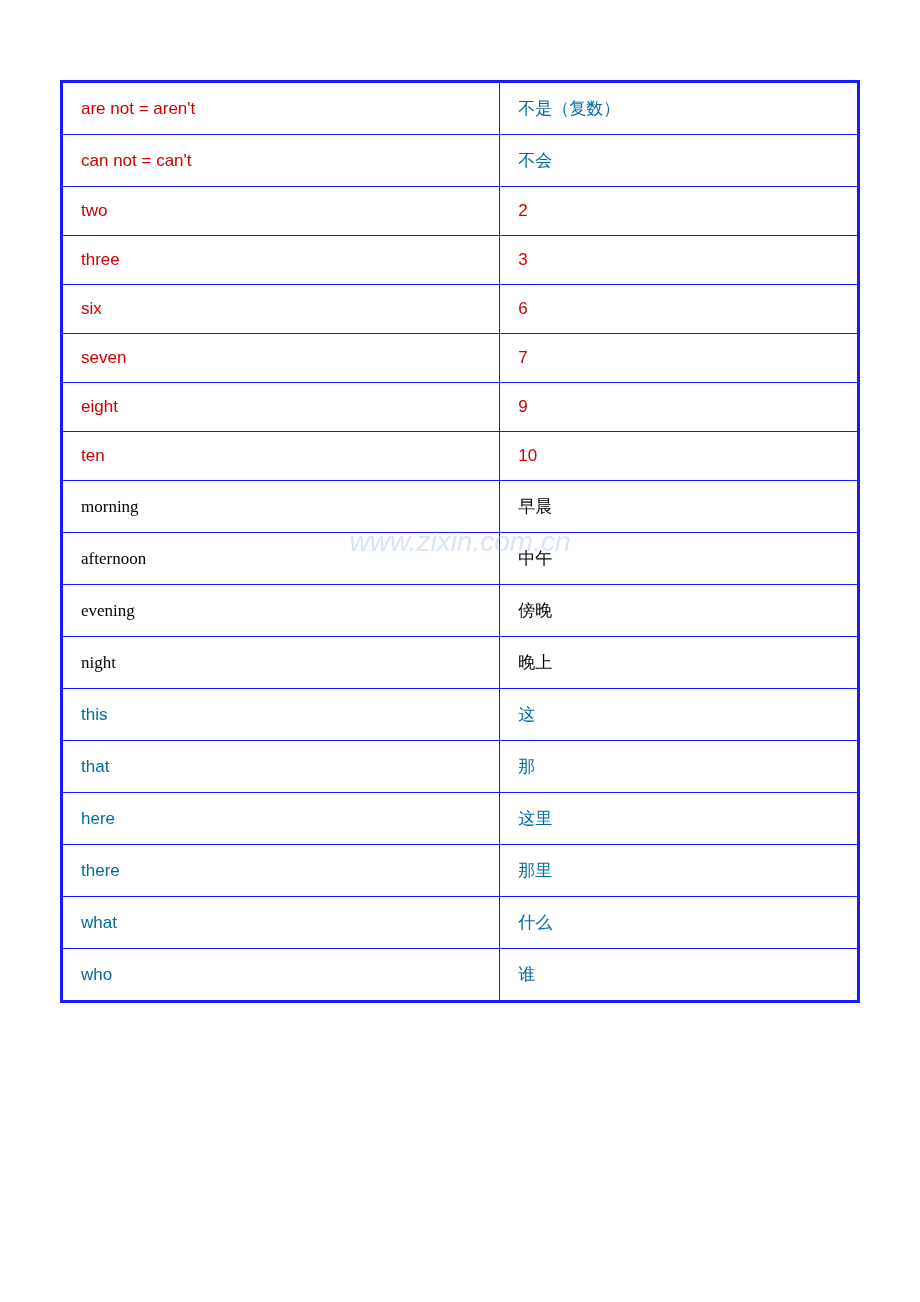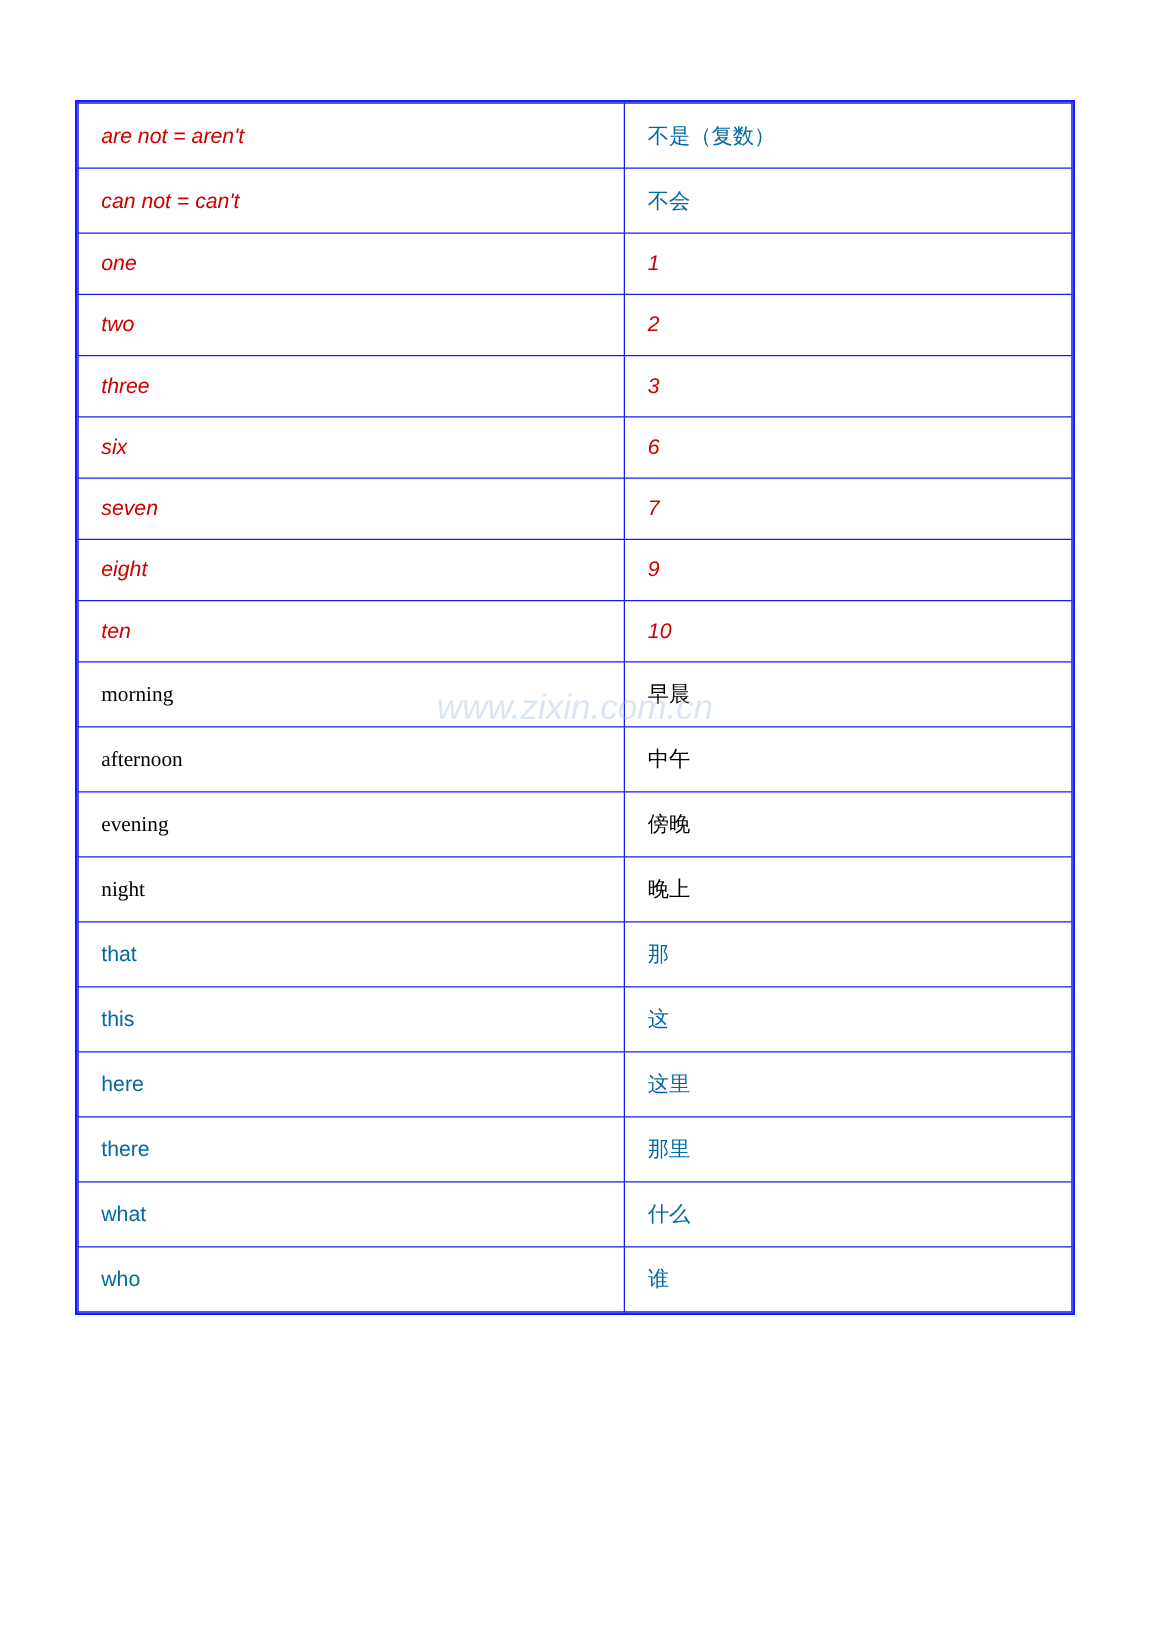--- a/index.html
+++ b/index.html
@@ -41,21 +41,20 @@
     td:first-child {
       width: 55%;
     }
 
     td:last-child {
       width: 45%;
     }
 
     .red-text {
       color: #cc0000;
-      font-style: italic;
     }
 
     .blue-text {
       color: #0369a1;
     }
 
     .black-text {
       color: #000000;
       font-family: Liberation Serif, serif;
     }
@@ -80,24 +79,20 @@
   <div class="watermark">www.zixin.com.cn</div>
   <table>
     <tbody id="table-body">
         <tr>
           <td class="red-text">are not = aren't</td>
           <td class="blue-text">不是（复数）</td>
         </tr>
         <tr>
           <td class="red-text">can not = can't</td>
           <td class="blue-text">不会</td>
-        </tr>
-        <tr>
-          <td class="red-text">one</td>
-          <td class="red-text">1</td>
         </tr>
         <tr>
           <td class="red-text">two</td>
           <td class="red-text">2</td>
         </tr>
         <tr>
           <td class="red-text">three</td>
           <td class="red-text">3</td>
         </tr>
         <tr>
@@ -126,26 +121,26 @@
         </tr>
         <tr>
           <td class="black-text">evening</td>
           <td class="black-text">傍晚</td>
         </tr>
         <tr>
           <td class="black-text">night</td>
           <td class="black-text">晚上</td>
         </tr>
         <tr>
+          <td class="blue-text">this</td>
+          <td class="blue-text">这</td>
+        </tr>
+        <tr>
           <td class="blue-text">that</td>
           <td class="blue-text">那</td>
-        </tr>
-        <tr>
-          <td class="blue-text">this</td>
-          <td class="blue-text">这</td>
         </tr>
         <tr>
           <td class="blue-text">here</td>
           <td class="blue-text">这里</td>
         </tr>
         <tr>
           <td class="blue-text">there</td>
           <td class="blue-text">那里</td>
         </tr>
         <tr>

